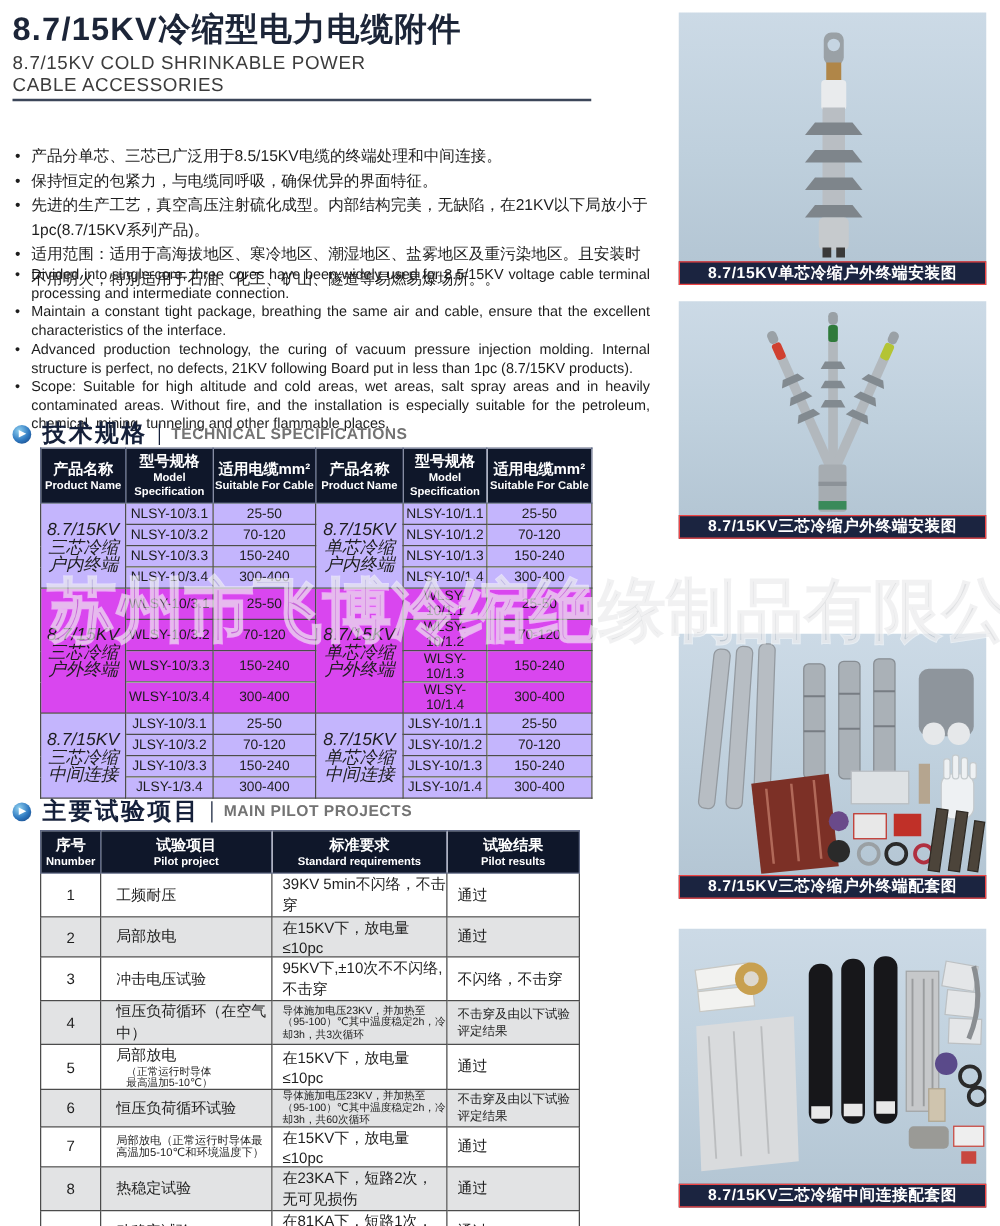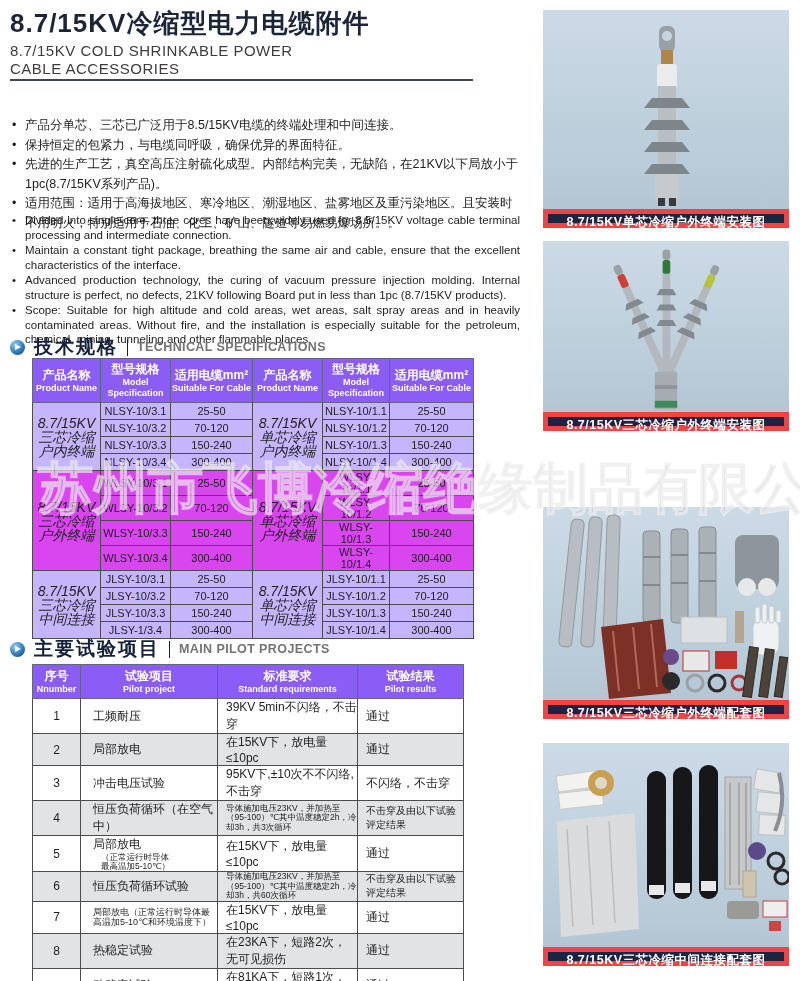--- a/index.html
+++ b/index.html
@@ -29,21 +29,21 @@
         background:radial-gradient(circle at 35% 30%, #8fd0f0 0%, #2f79c0 55%, #123a78 100%); }
   .sec-head .arrow-icon::after { content:""; position:absolute; left:5px; top:4.5px;
         border-left:6px solid #fff; border-top:3px solid transparent; border-bottom:3px solid transparent; }
   .sec-head .cn { font-size:19px; font-weight:bold; color:#15203a; letter-spacing:2px; }
   .sec-head .bar { width:1px; height:17px; background:#15203a; }
   .sec-head .en { font-size:12.5px; font-weight:bold; color:#737373; letter-spacing:.4px; }
 
   
   table { border-collapse:collapse; position:absolute; table-layout:fixed; }
   th,td { border:1px solid #4c4c4c; overflow:hidden; }
-  thead th { background:#8b5cf6; color:#fff; border:1px solid #5e6782; text-align:center; vertical-align:middle; }
+  thead th { background:#0f172a; color:#fff; border:1px solid #5e6782; text-align:center; vertical-align:middle; }
   thead .h-cn { font-size:12px; font-weight:bold; display:block; line-height:15px; }
   thead .h-en { font-size:9px; font-weight:bold; display:block; line-height:11px; }
 
   #spec-table { left:32px; top:358px; width:441px; }
   #spec-table thead th { height:44px; }
   #spec-table td { height:17px; font-size:11px; text-align:center; color:#1e1e1e; background:#c4b5fd; padding:0 1px; }
   #spec-table tr.shaded td { background:#d946ef;margin-left:26px; }
   #spec-table td.product { font-size:14px; line-height:14px; white-space:pre-line;font-style:italic; }
 
   #pilot-table { left:32px; top:664px; width:431px; }
@@ -65,21 +65,21 @@
                font-size:55px; font-weight:bold; letter-spacing:0px; white-space:nowrap;
                color:rgba(165,168,172,.34); -webkit-text-stroke:1.5px rgba(255,255,255,.55);
                pointer-events:none; }
 
   
   .card { position:absolute; left:543px; width:246px; }
   .photo { position:absolute; left:0; top:0; right:0; bottom:19px;
            background:linear-gradient(180deg,#ccdae6 0%, #bfd0dd 55%, #b4c6d4 100%); }
   .photo svg { width:100%; height:100%; display:block; }
   .caption { position:absolute; left:0; right:0; bottom:0; height:19px; background:#1b2440;
-             border:5px solid #ef4444; color:#fff; font-size:12.5px; font-weight:bold;
+             border:1px solid #ef4444; color:#fff; font-size:12.5px; font-weight:bold;
              text-align:center; line-height:17px; letter-spacing:.5px; }
 </style>
 </head>
 <body>
 
 <div id="page">
 
   <div class="title-cn">8.7/15KV冷缩型电力电缆附件</div>
   <div class="title-en">
     <div>8.7/15KV COLD SHRINKABLE POWER</div>

